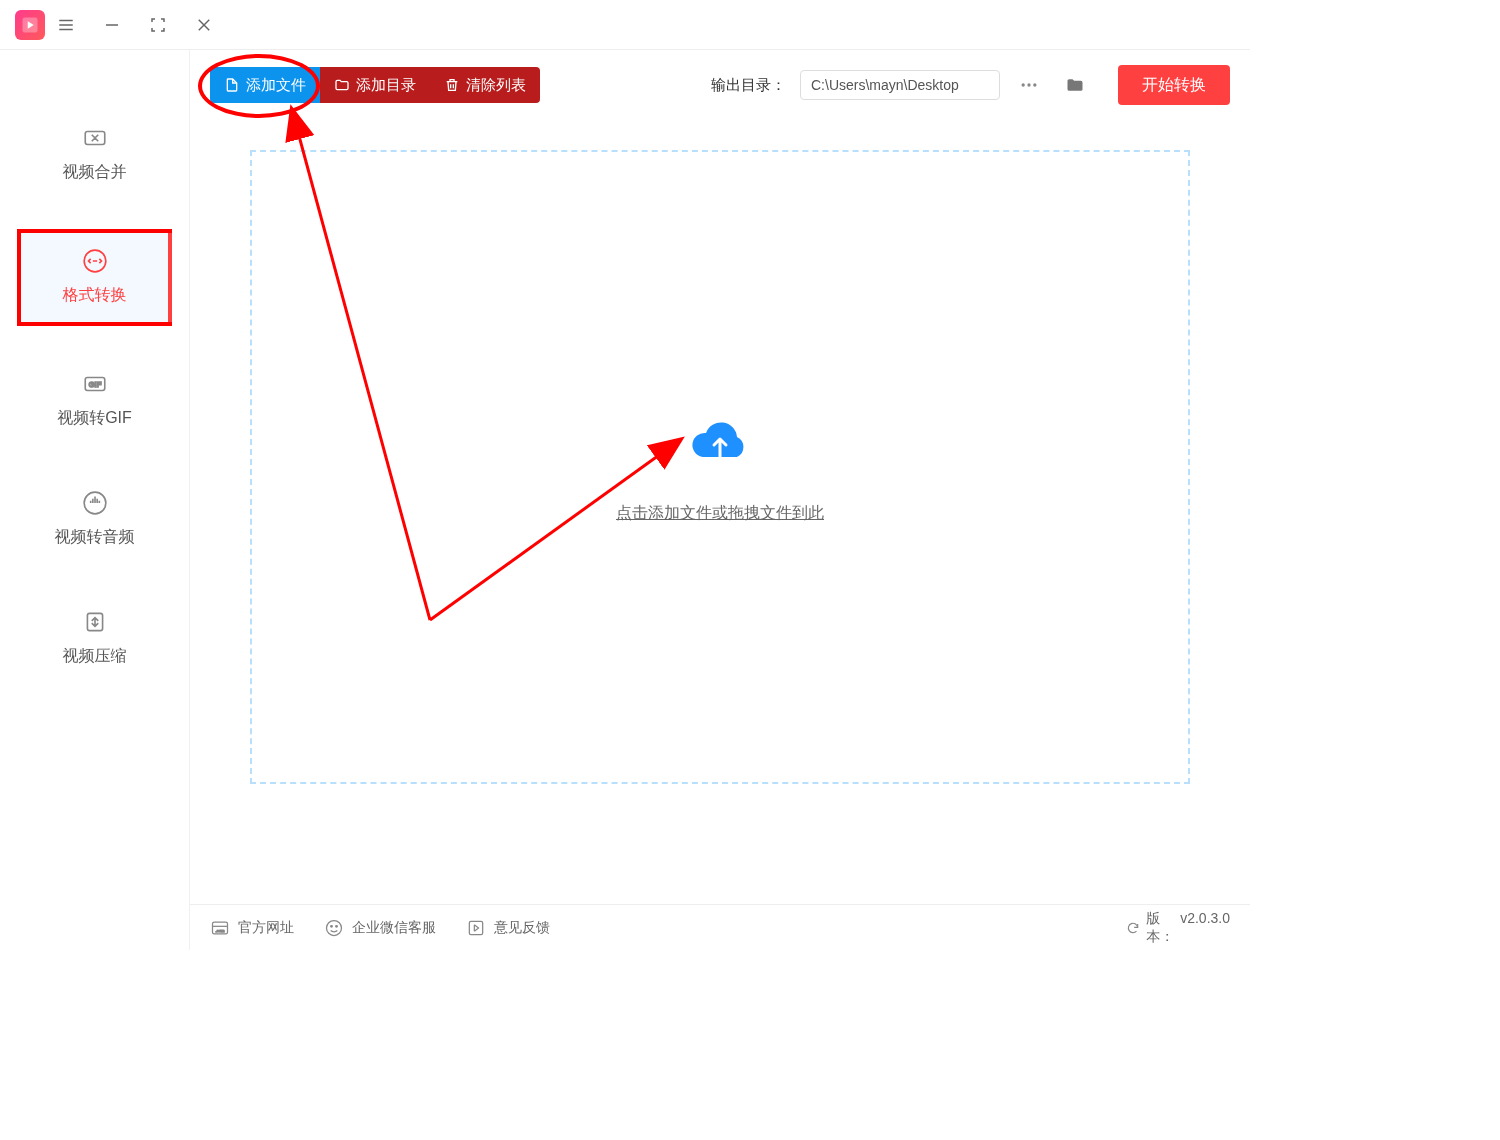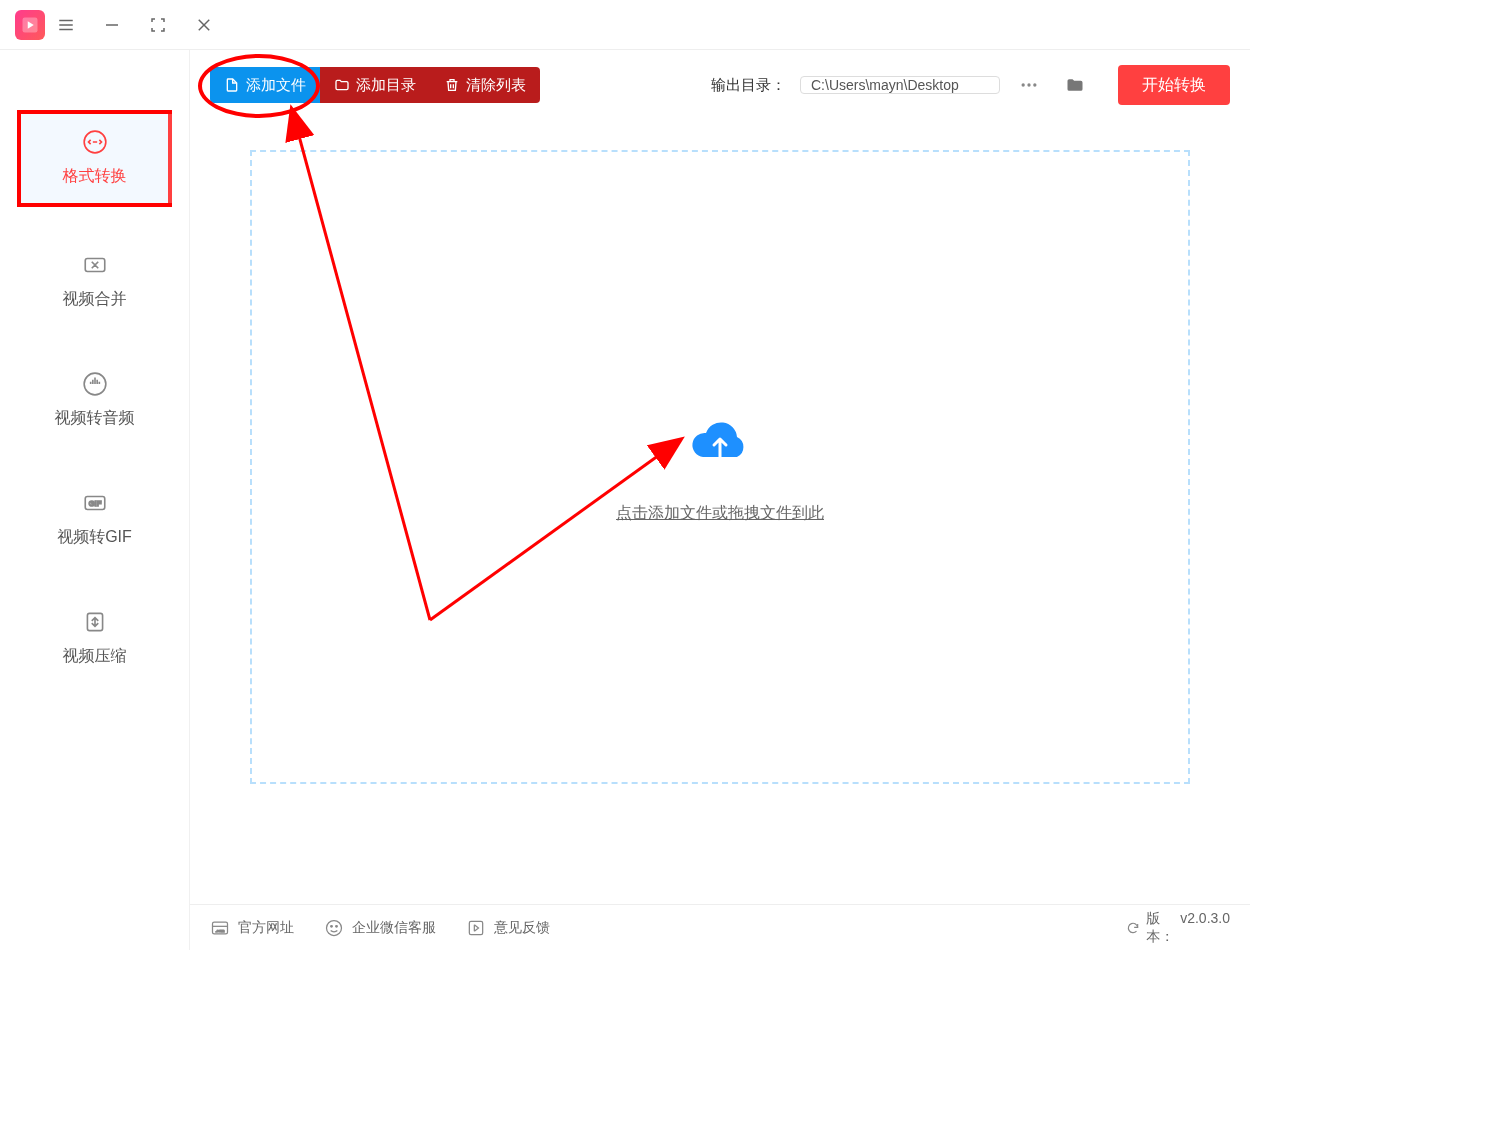--- a/index.html
+++ b/index.html
@@ -33,21 +33,21 @@
     
     
     .toolbar { height: 70px; display: flex; align-items: center; padding: 0 20px; gap: 6px; }
     .toolbar-left { display: flex; }
     .tool-btn { height: 36px; padding: 0 14px; display: flex; align-items: center; gap: 6px; color: #fff; background: #b91c1c; font-size: 15px; cursor: pointer; }
     .tool-btn:first-child { border-top-left-radius: 4px; border-bottom-left-radius: 4px; background: #0b93ee; }
     .tool-btn:last-child { border-top-right-radius: 4px; border-bottom-right-radius: 4px; }
     .tool-btn svg { width: 16px; height: 16px; }
     .toolbar-spacer { flex: 1; }
     .output-label { font-size: 15px; color: #333; margin-right: 8px; }
-    .output-path { width: 200px; height: 18px; border: 1px solid #ddd; border-radius: 4px; padding: 0 10px; font-size: 14px; color: #555; overflow: hidden; white-space: nowrap; text-overflow: ellipsis; display: flex; align-items: center; }
+    .output-path { width: 200px; height: 30px; border: 1px solid #ddd; border-radius: 4px; padding: 0 10px; font-size: 14px; color: #555; overflow: hidden; white-space: nowrap; text-overflow: ellipsis; display: flex; align-items: center; }
     .more-btn, .folder-btn { width: 34px; height: 34px; display: flex; align-items: center; justify-content: center; cursor: pointer; color: #888; margin-left: 6px; }
     .more-btn svg, .folder-btn svg { width: 20px; height: 20px; }
     .start-btn { height: 40px; padding: 0 24px; background: #ff4040; color: #fff; border-radius: 4px; font-size: 16px; margin-left: 20px; cursor: pointer; display: flex; align-items: center; justify-content: center; }
     
     
     .drop-zone-wrap { flex: 1; padding: 30px 60px 120px; position: relative; }
     .drop-zone { width: 100%; height: 100%; border: 2px dashed #b8dffc; display: flex; flex-direction: column; align-items: center; justify-content: center; gap: 28px; cursor: pointer; }
     .cloud-icon svg { width: 70px; height: 60px; }
     .drop-text { font-size: 16px; color: #666; text-decoration: underline; }
     
@@ -95,55 +95,55 @@
           <line x1="5" y1="5" x2="19" y2="19"></line>
           <line x1="19" y1="5" x2="5" y2="19"></line>
         </svg>
     </div>
   </div>
 </div>
 
 <div class="main">
 
   <div class="sidebar">
+    <div class="sidebar-item">
+      <div class="sidebar-icon">
+        <svg viewBox="0 0 24 24" fill="none" stroke="#888" stroke-width="1.5">
+            <rect x="3" y="6" width="18" height="12" rx="2"></rect>
+            <path d="M9 9l3 3-3 3M15 9l-3 3 3 3"></path>
+          </svg>
+      </div>
+      <div class="sidebar-label">视频合并</div>
+    </div>
     <div class="sidebar-item active">
       <div class="sidebar-icon">
         <svg viewBox="0 0 24 24" fill="none" stroke="#ff4040" stroke-width="1.5">
             <circle cx="12" cy="12" r="10"></circle>
             <path d="M8 10l-2 2 2 2M16 10l2 2-2 2M10 12h4"></path>
           </svg>
       </div>
       <div class="sidebar-label">格式转换</div>
     </div>
     <div class="sidebar-item">
       <div class="sidebar-icon">
         <svg viewBox="0 0 24 24" fill="none" stroke="#888" stroke-width="1.5">
             <rect x="3" y="6" width="18" height="12" rx="2"></rect>
-            <path d="M9 9l3 3-3 3M15 9l-3 3 3 3"></path>
-          </svg>
-      </div>
-      <div class="sidebar-label">视频合并</div>
+            <text x="12" y="15" font-size="7" text-anchor="middle" fill="#888">GIF</text>
+          </svg>
+      </div>
+      <div class="sidebar-label">视频转GIF</div>
     </div>
     <div class="sidebar-item">
       <div class="sidebar-icon">
         <svg viewBox="0 0 24 24" fill="none" stroke="#888" stroke-width="1.5">
             <circle cx="12" cy="12" r="10"></circle>
             <path d="M8 12v-2M10 12v-4M12 12v-6M14 12v-4M16 12v-2"></path>
           </svg>
       </div>
       <div class="sidebar-label">视频转音频</div>
-    </div>
-    <div class="sidebar-item">
-      <div class="sidebar-icon">
-        <svg viewBox="0 0 24 24" fill="none" stroke="#888" stroke-width="1.5">
-            <rect x="3" y="6" width="18" height="12" rx="2"></rect>
-            <text x="12" y="15" font-size="7" text-anchor="middle" fill="#888">GIF</text>
-          </svg>
-      </div>
-      <div class="sidebar-label">视频转GIF</div>
     </div>
     <div class="sidebar-item">
       <div class="sidebar-icon">
         <svg viewBox="0 0 24 24" fill="none" stroke="#888" stroke-width="1.5">
             <rect x="5" y="4" width="14" height="16" rx="2"></rect>
             <path d="M12 8v8M9 11l3-3 3 3M9 13l3 3 3-3"></path>
           </svg>
       </div>
       <div class="sidebar-label">视频压缩</div>
     </div>

